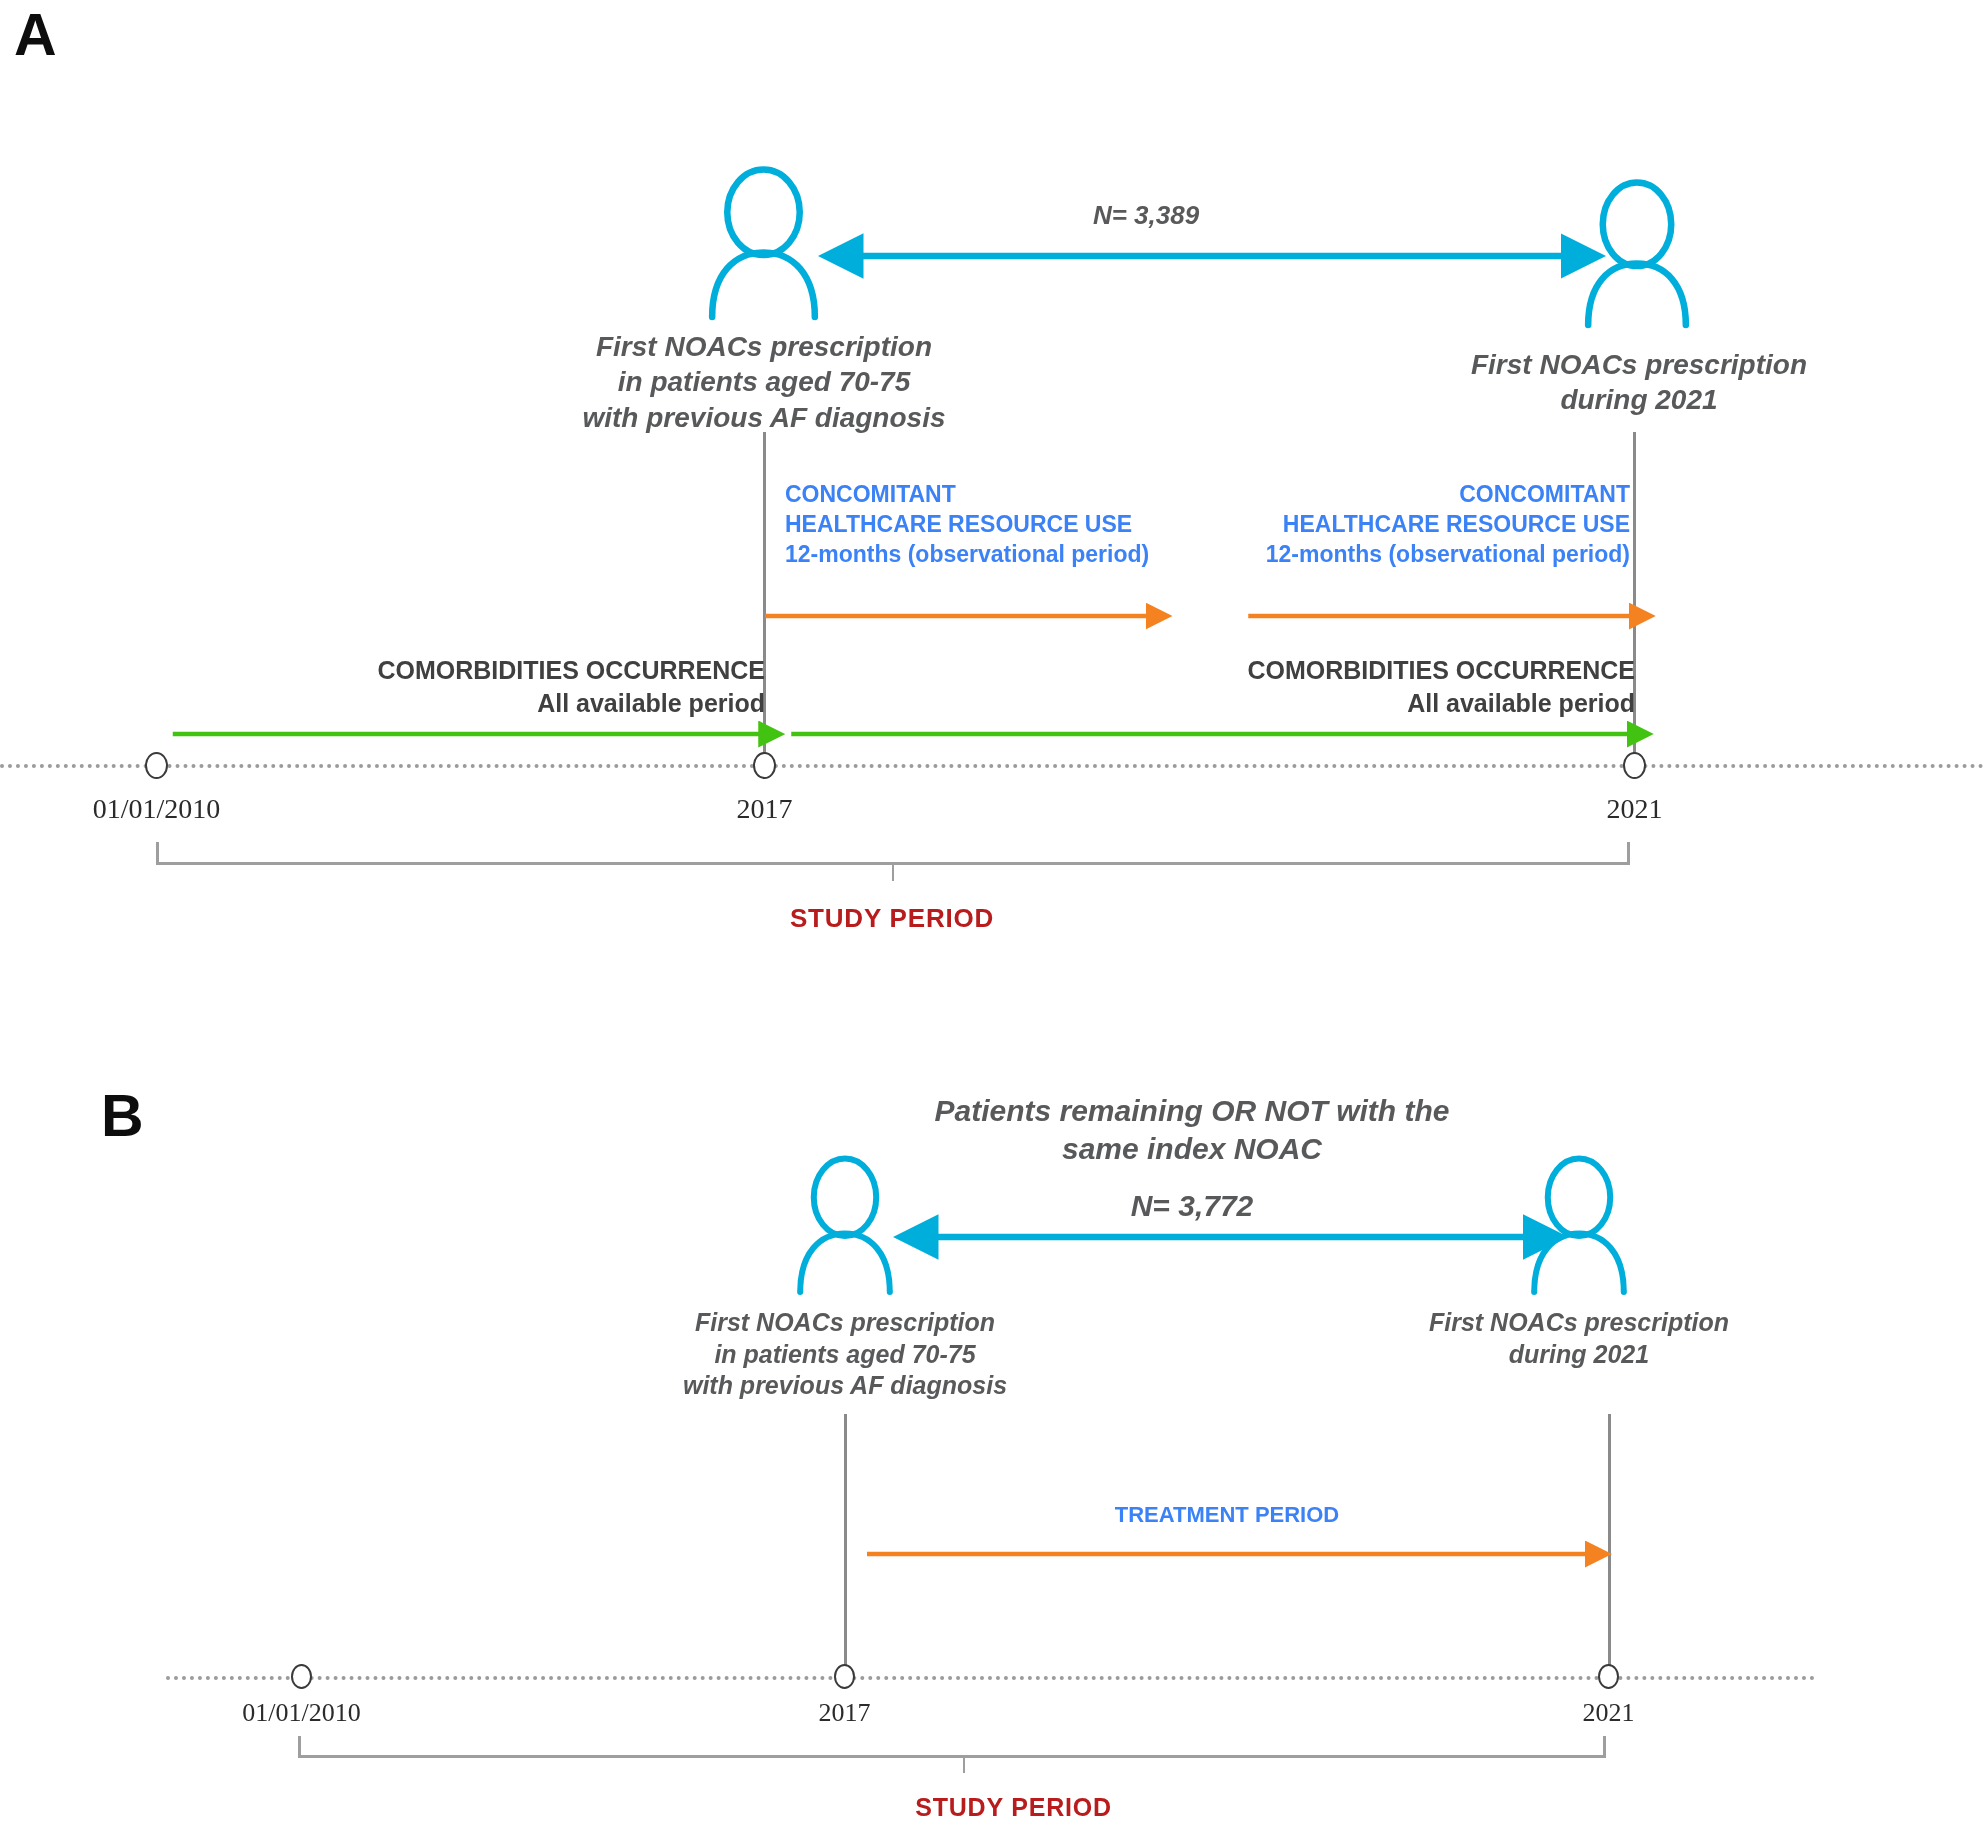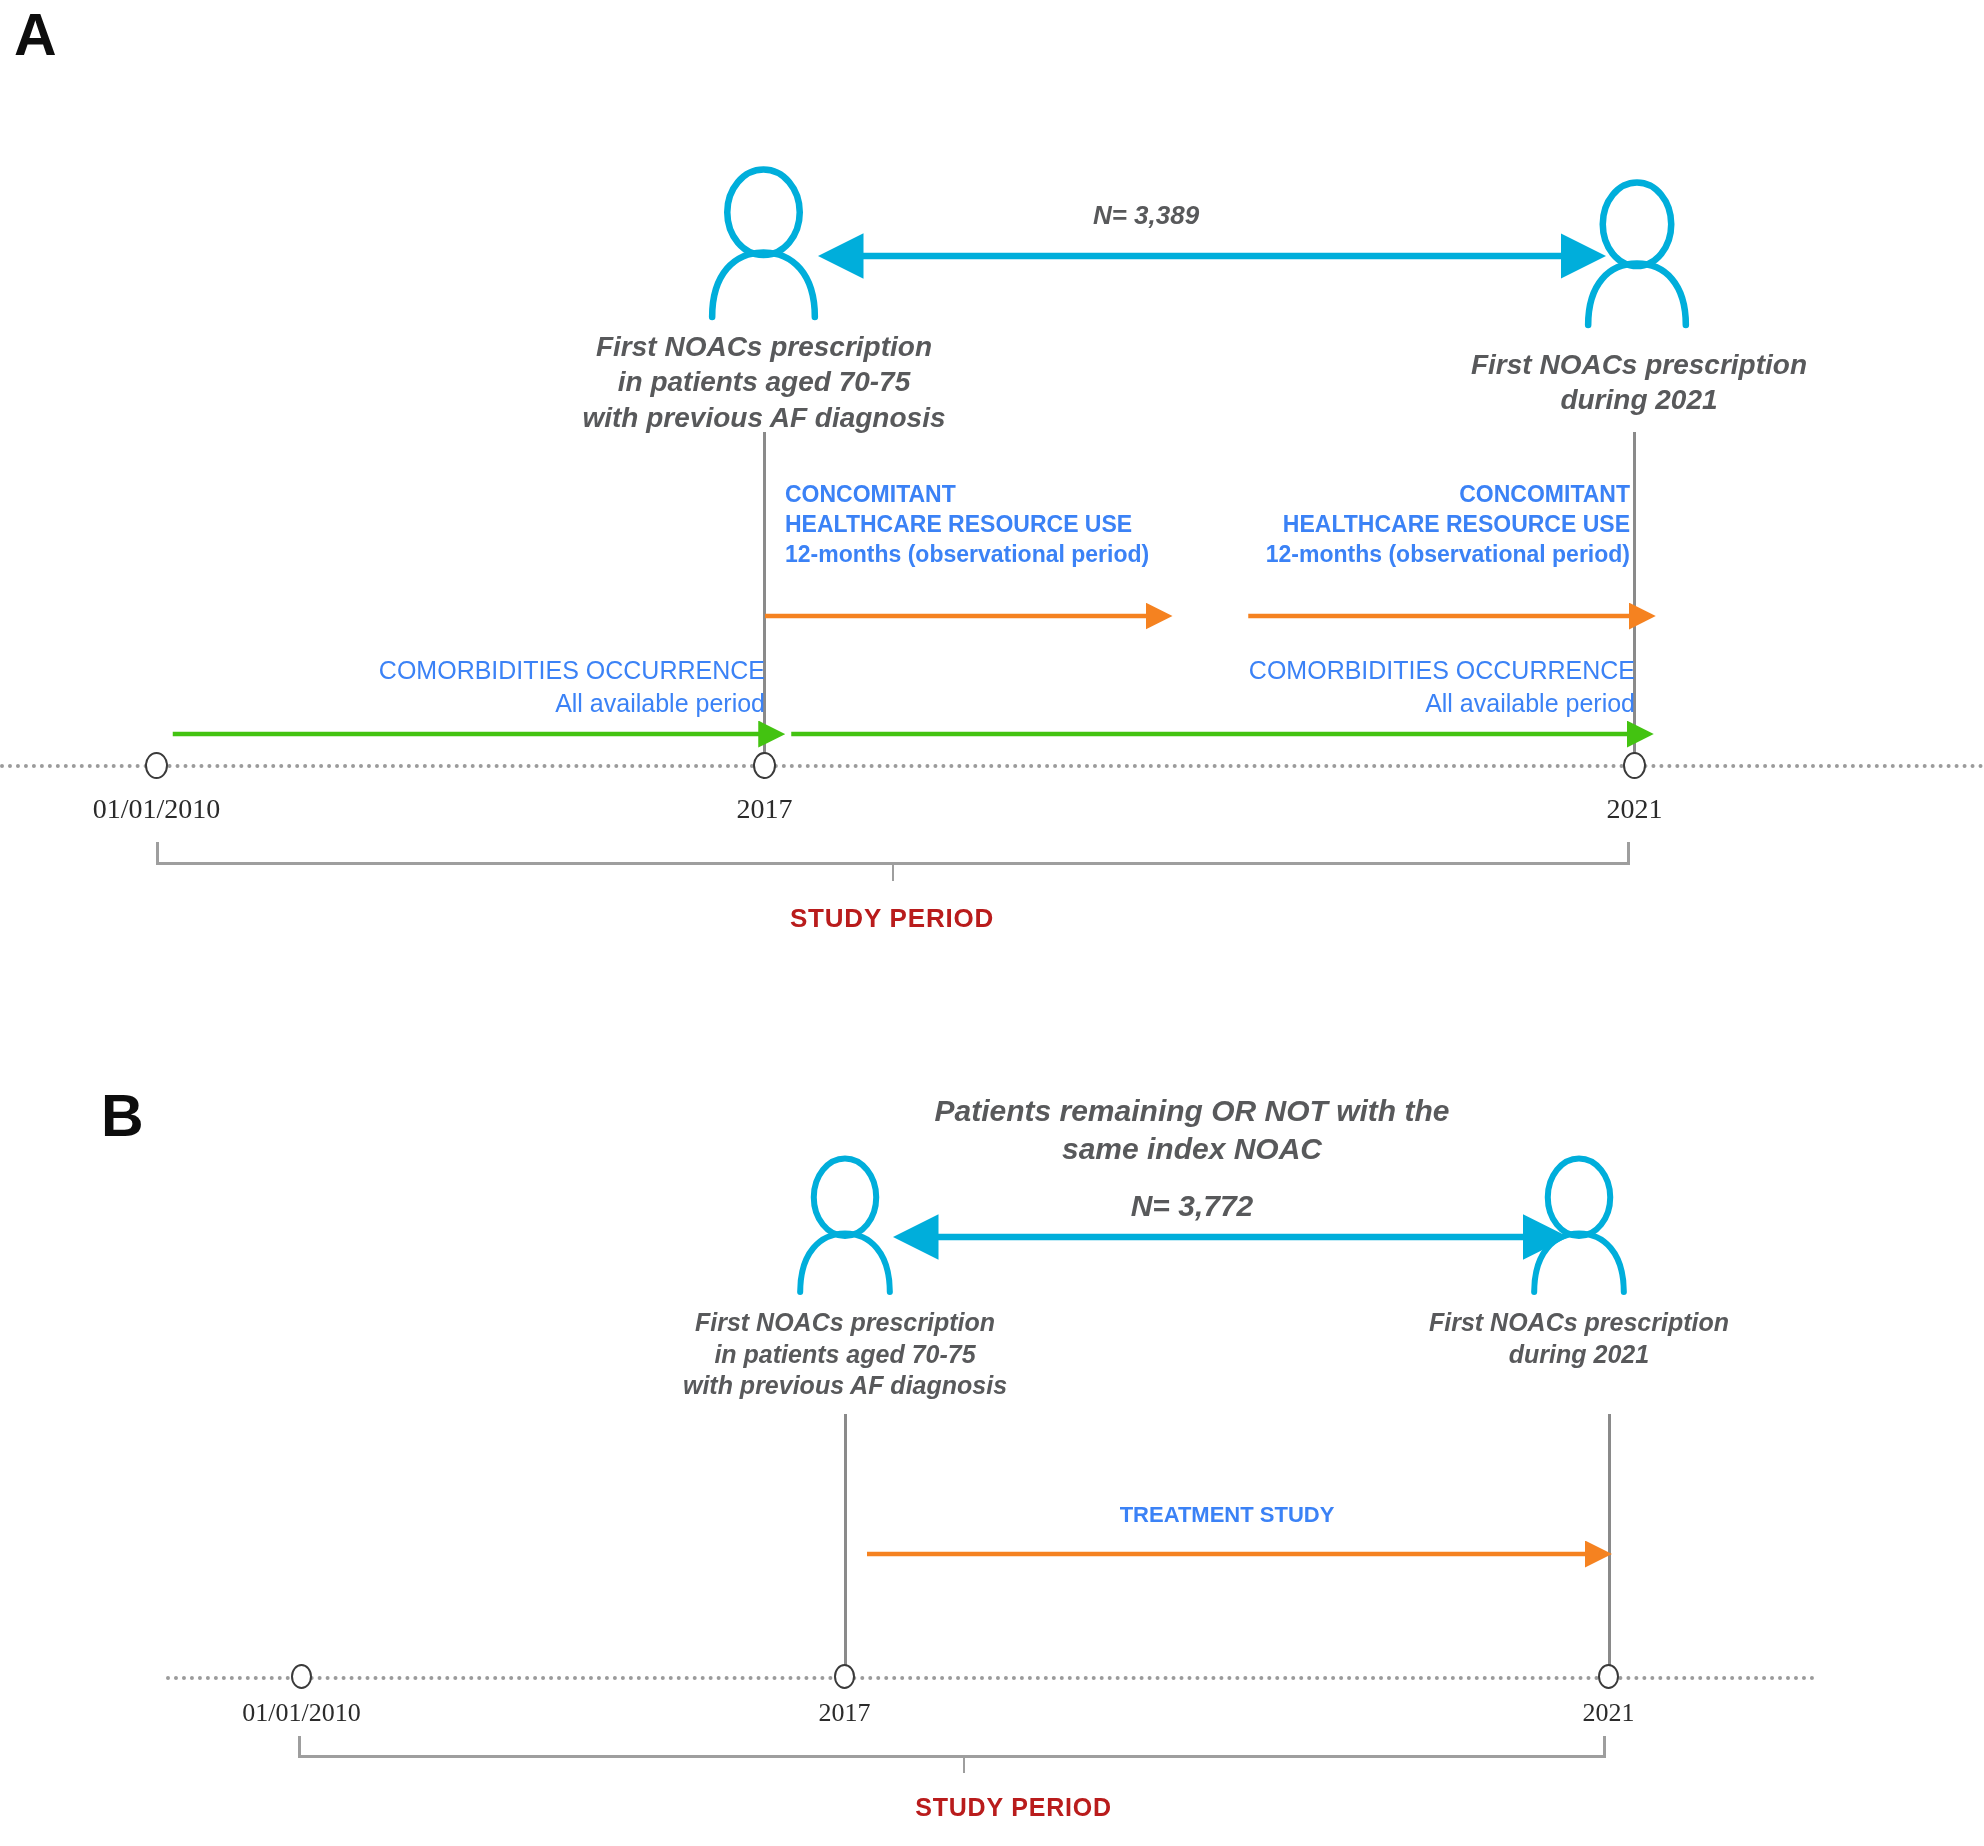--- a/index.html
+++ b/index.html
@@ -28,21 +28,21 @@
     text-align:center;line-height:1.26;
   }
   .headline{
     font-style:italic;font-weight:bold;color:#58595b;
     text-align:center;line-height:1.26;
   }
   .orange-txt{
     color:#3b82f6;font-weight:bold;line-height:1.30;
   }
   .green-txt{
-    color:#3b82f6;font-weight:normal;line-height:1.30;
+    color:#404040;font-weight:bold;line-height:1.30;
   }
   .date-lbl{
     color:#2b2b2b;text-align:center;
     font-family:"Liberation Serif","DejaVu Serif",serif;
     font-size:28px;line-height:1;
   }
   .study-lbl{
     color:#b91c1c;font-weight:bold;text-align:center;
     font-size:26px;letter-spacing:0.8px;line-height:1;
   }
@@ -210,21 +210,21 @@
 
   <div class="txt cap-italic" style="left:654px;top:311px;width:382px;font-size:25px;">First NOACs prescription
 in patients aged 70-75
 with previous AF diagnosis</div>
   <div class="txt cap-italic" style="left:1388px;top:311px;width:382px;font-size:25px;">First NOACs prescription
 during 2021</div>
 
   <div class="vline" style="left:844px;top:418px;height:262px;"></div>
   <div class="vline" style="left:1608px;top:418px;height:262px;"></div>
 
-  <div class="txt orange-txt" style="left:855px;top:505px;width:744px;font-size:22px;text-align:center;">TREATMENT STUDY</div>
+  <div class="txt orange-txt" style="left:855px;top:505px;width:744px;font-size:22px;text-align:center;">TREATMENT PERIOD</div>
   <svg class="arrow-svg" style="left:865px;top:548px;" width="749" height="20" viewBox="0 0 1490 40">
     <defs>
       <marker id="orR2" markerWidth="6" markerHeight="6" refX="1" refY="3" orient="auto" markerUnits="strokeWidth">
         <path d="M0,0 L6,3 L0,6 z" fill="#F58220"></path>
       </marker>
     </defs>
     <line x1="0" y1="20" x2="1445" y2="20" stroke="#F58220" stroke-width="9" marker-end="url(#orR2)"></line>
   </svg>
 
   <div class="dotted-axis" style="left:166px;top:680px;width:1650px;"></div>

